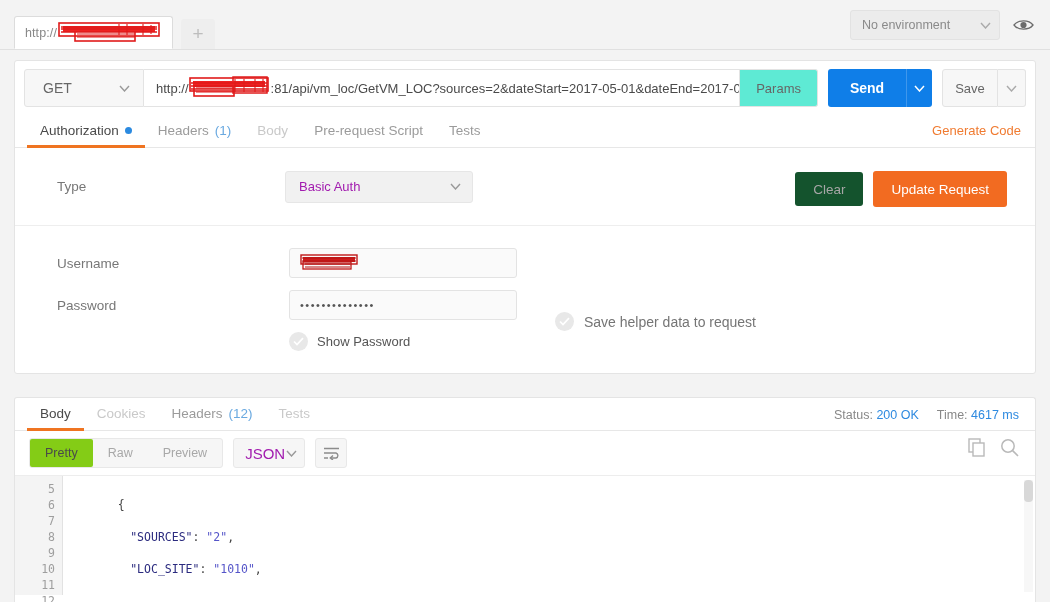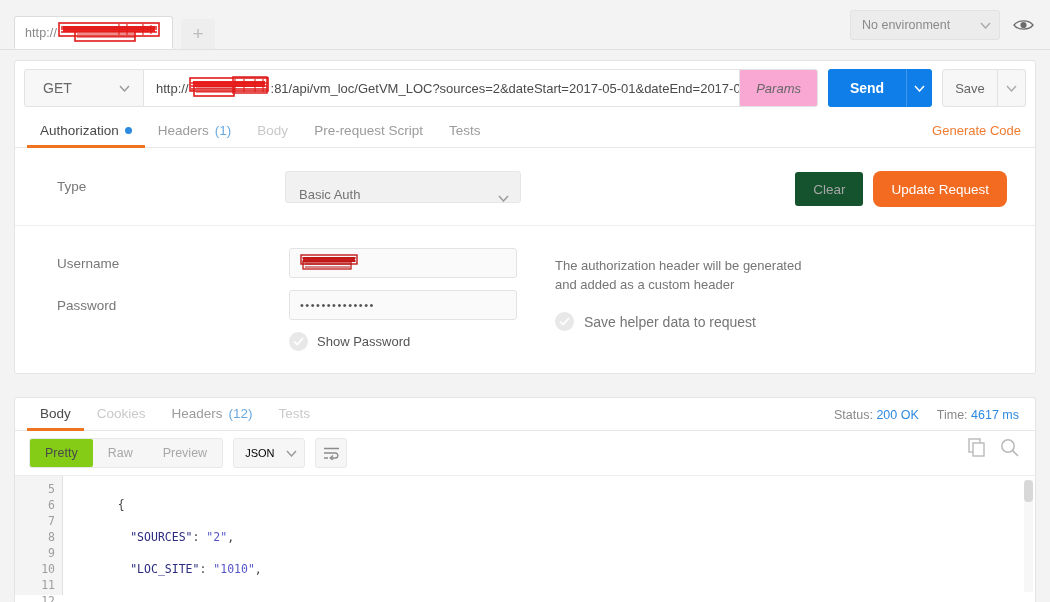--- a/index.html
+++ b/index.html
@@ -108,28 +108,27 @@
     border: 1px solid #e3e3e3;
     border-left: none;
     display: flex; align-items: center;
     padding: 0 12px;
     font-size: 13px; color: #4a4a4a;
     overflow: hidden; white-space: nowrap;
     cursor: text;
   }
   .params-btn {
     height: 38px; padding: 0 16px;
-    background: #f9a8d4;
+    background: #5eead4;
     border: 1px solid #e3e3e3;
     border-left: none;
     border-radius: 0 3px 3px 0;
     display: flex; align-items: center;
     font-size: 13px; color: #666;
     cursor: pointer;
-    font-style: italic;
   }
   .send-group { display: flex; margin-left: 10px; }
   .send-btn {
     height: 38px; width: 78px;
     background: #0f7ee8;
     color: #fff;
     font-weight: bold; font-size: 14px;
     display: flex; align-items: center; justify-content: center;
     border-radius: 3px 0 0 3px;
     cursor: pointer;
@@ -198,43 +197,43 @@
   
   .auth-type-row {
     position: relative;
     height: 78px;
     display: flex; align-items: center;
     border-bottom: 1px solid #eeeeee;
     padding-left: 42px;
   }
   .field-label { font-size: 13.5px; color: #777; width: 228px; }
   .select-box {
-    width: 236px; height: 32px;
+    width: 188px; height: 32px;
     background: #f1f1f1;
     border: 1px solid #e6e6e6;
     border-radius: 3px;
-    display: flex; align-items: flex-end; justify-content: space-between;
+    display: flex; align-items: center; justify-content: space-between;
     padding: 0 11px 0 13px;
-    font-size: 13px; color: #737373;
+    font-size: 13px; color: #a21caf;
     cursor: pointer;
   }
   .auth-actions {
     position: absolute; right: 28px; top: 23px;
     display: flex; align-items: center; gap: 10px;
   }
   .clear-btn {
     height: 34px; padding: 0 18px;
     background: #14532d; border-radius: 3px;
     display: flex; align-items: center;
     font-size: 13.5px; color: #a6a6a6;
     cursor: pointer;
   }
   .update-btn {
     height: 36px; padding: 0 18px;
-    background: #f26b21; border-radius: 8px;
+    background: #f26b21; border-radius: 3px;
     display: flex; align-items: center;
     font-size: 13.5px; color: #fff;
     cursor: pointer;
   }
 
   
   .creds {
     position: relative;
     height: 147px;
     padding: 22px 0 0 42px;
@@ -317,21 +316,21 @@
     cursor: pointer;
   }
   .seg-item.active { color: #4a4a4a; background: #84cc16; border-radius: 2px; }
   .json-sel {
     width: 72px; height: 30px;
     background: #f6f6f6;
     border: 1px solid #e8e8e8;
     border-radius: 3px;
     display: flex; align-items: center; justify-content: space-between;
     padding: 0 7px 0 11px;
-    font-size: 11px; color: #000000;
+    font-size: 15px; color: #a21caf;
     cursor: pointer;
   }
   .wrap-btn {
     width: 32px; height: 30px;
     background: #f6f6f6;
     border: 1px solid #e8e8e8;
     border-radius: 3px;
     display: flex; align-items: center; justify-content: center;
     cursor: pointer;
   }
@@ -515,24 +514,20 @@
     </div>
     <div class="showpw-row">
       <span class="check-circle">
         <svg width="11" height="9" viewBox="0 0 11 9">
             <path d="M1 4.5 L4 7.5 L10 1.2" fill="none" stroke="#ffffff" stroke-width="1.7"></path>
           </svg>
       </span>
       <span>Show Password</span>
     </div>
 
-    <div class="cred-help">
-      <div>The authorization header will be generated</div>
-      <div>and added as a custom header</div>
-    </div>
     <div class="savehelper-row">
       <span class="check-circle">
         <svg width="11" height="9" viewBox="0 0 11 9">
             <path d="M1 4.5 L4 7.5 L10 1.2" fill="none" stroke="#ffffff" stroke-width="1.7"></path>
           </svg>
       </span>
       <span>Save helper data to request</span>
     </div>
   </div>
 </div>

